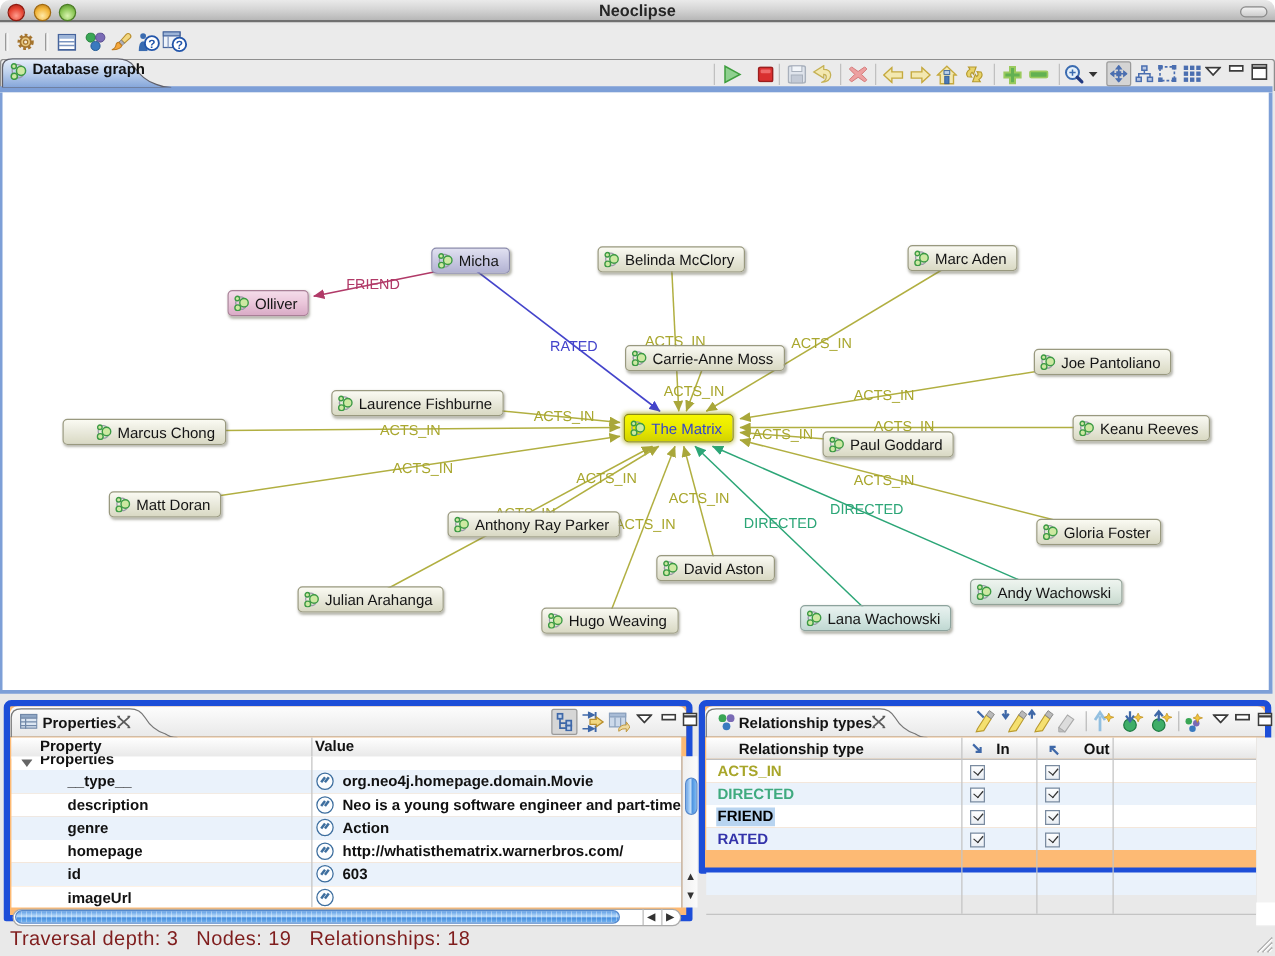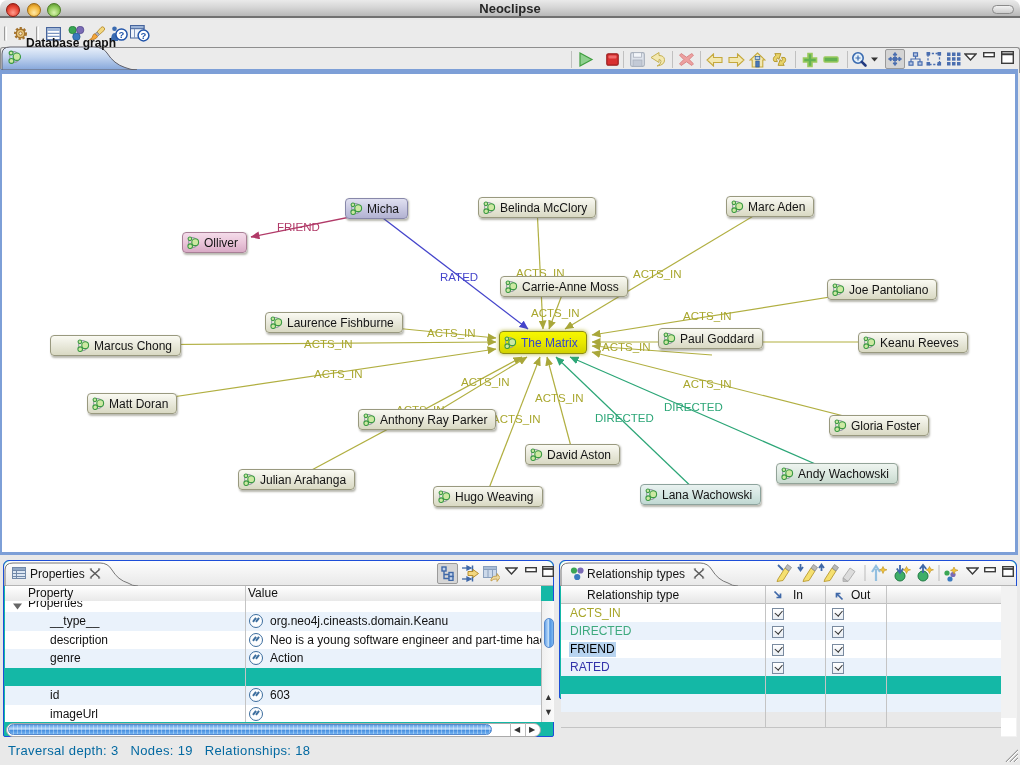--- a/index.html
+++ b/index.html
@@ -27,37 +27,37 @@
   .tbhandle { position:absolute; top:6px; width:3px; height:15px;
     border-left:1px solid #9a9a9a; border-right:1px solid #fdfdfd; border-radius:2px; }
 
   
   #tabarea { position:absolute; left:0; top:47px; width:1020px; height:26px;
     background:#ebebeb; border:1px solid #8e8e8e; border-bottom:none;
     border-radius:3px 3px 0 0; }
   #keyline { position:absolute; left:0; top:69px; width:1018px; height:5px;
     background:#7d9fd7; }
   #dbtab { position:absolute; left:1px; top:46px; width:137px; height:24px; }
-  #dbtabtxt { position:absolute; left:26px; top:36px; font-size:12px; font-weight:bold; color:#111; }
+  #dbtabtxt { position:absolute; left:26px; top:48px; font-size:12px; font-weight:bold; color:#111; }
 
   
   #graph { position:absolute; left:0; top:74px; width:1018px; height:478px;
     background:#ffffff; border-left:2px solid #7d9fd7; border-right:3px solid #7d9fd7; }
   #graphbottom { position:absolute; left:0; top:552px; width:1018px; height:3px; background:#7d9fd7; }
 
   .node { position:absolute; height:21px; border-radius:4px; border:1px solid #99997f;
     background:linear-gradient(180deg,#fafaf2 0%,#ecece0 40%,#d9d9c3 100%);
     display:flex; align-items:center; padding:0 8px 0 4px; font-size:12px; color:#141414;
     box-shadow:1px 1.5px 2px rgba(100,100,80,0.45); white-space:nowrap; }
   .node svg { margin-right:4px; flex:none; }
   .node { margin-left:-2px; }
 
   
-  .panel { position:absolute; border:1px solid #1d4ed8; border-radius:6px 6px 2px 2px;
-    background:#14b8a6; }
+  .panel { position:absolute; border:5px solid #1d4ed8; border-radius:6px 6px 2px 2px;
+    background:#fdba74;font-weight:bold; }
   .phead { position:absolute; left:0; top:0; width:100%; height:25px;
     background:linear-gradient(180deg,#fdfdfd,#e9e9e9); border-bottom:1px solid #b4b4b4;
     border-radius:6px 6px 0 0; }
   .ptabtxt { position:absolute; top:6px; font-size:12px; color:#141414; }
 
   .thead { position:absolute; background:linear-gradient(180deg,#ffffff,#e6e6e6);
     border-bottom:1px solid #c0c0c0; font-size:12px; color:#111; }
   .rowblue { background:#eaf2fb !important; }
   .prow { position:absolute; left:0; width:536px; height:18.5px; background:#fff; }
   .pn { position:absolute; left:45px; top:2px; }
@@ -67,21 +67,21 @@
   .vic::before { content:""; position:absolute; left:1.8px; top:4.4px; width:4.6px; height:1.8px;
     background:#3d6e9e; transform:rotate(-52deg); }
   .vic::after { content:""; position:absolute; left:5.2px; top:4.4px; width:4.6px; height:1.8px;
     background:#3d6e9e; transform:rotate(-52deg); }
   .rrow { position:absolute; left:0; width:440px; height:18px; background:#fff; font-size:12px; }
   .cb { position:absolute; top:3.5px; width:12px; height:12px; border:1px solid #7a8ba0;
     background:linear-gradient(180deg,#fff,#e8edf3); }
   .cb::after { content:""; position:absolute; left:2px; top:1.5px; width:6px; height:3.5px;
     border-left:1.8px solid #333; border-bottom:1.8px solid #333; transform:rotate(-50deg); }
 
-  #statusbar { position:absolute; left:8px; top:743px; font-size:13px; color:#0369a1; letter-spacing:0.35px; }
+  #statusbar { position:absolute; left:8px; top:743px; font-size:16px; color:#7f1d1d; letter-spacing:0.35px; }
 </style>
 </head>
 <body>
 <div id="win">
 
   <div id="titlebar">
     <div class="tl" style="left:6px;  background:radial-gradient(circle at 50% 72%,#ff9d8e,#e74533 55%,#a82114 95%); border:1px solid #8f1a10;"></div>
     <div class="tl" style="left:27px; background:radial-gradient(circle at 50% 72%,#ffe9a8,#f3b73c 55%,#bd7a15 95%); border:1px solid #a06a12;"></div>
     <div class="tl" style="left:47px; background:radial-gradient(circle at 50% 72%,#d8f3ae,#8cc756 55%,#538b29 95%); border:1px solid #4c7d26;"></div>
     <div id="title">Neoclipse</div>
@@ -407,21 +407,21 @@
         <svg width="13" height="13" viewBox="0 0 13 13">
           <ellipse cx="6" cy="6.5" rx="4.4" ry="5" fill="none" stroke="#9a9aa8" stroke-width="1" transform="rotate(-18 6 6.5)"></ellipse>
           <g stroke="#3c9a44" stroke-width="1.1" fill="#cde9a2">
             <circle cx="8.2" cy="6.2" r="3.4"></circle>
             <circle cx="3.2" cy="10.2" r="2.3"></circle>
             <circle cx="2.9" cy="2.8" r="1.8"></circle>
           </g>
         </svg>
         <span>Keanu Reeves</span>
       </div>
-    <div class="node" style="left:658px; top:254px;justify-content:space-between; ">
+    <div class="node" style="left:658px; top:271px;justify-content:space-between; ">
         <svg width="13" height="13" viewBox="0 0 13 13">
           <ellipse cx="6" cy="6.5" rx="4.4" ry="5" fill="none" stroke="#9a9aa8" stroke-width="1" transform="rotate(-18 6 6.5)"></ellipse>
           <g stroke="#3c9a44" stroke-width="1.1" fill="#cde9a2">
             <circle cx="8.2" cy="6.2" r="3.4"></circle>
             <circle cx="3.2" cy="10.2" r="2.3"></circle>
             <circle cx="2.9" cy="2.8" r="1.8"></circle>
           </g>
         </svg>
         <span>Paul Goddard</span>
       </div>
@@ -596,31 +596,36 @@
     <div class="abs" id="prows" style="left:1px; top:40px; width:536px; height:121px; overflow:hidden; font-size:12px; color:#111;">
       <div class="abs" style="left:0;top:0;width:536px;height:11px;background:#fff;">
         <span class="abs" style="left:23px;top:-5px;">Properties</span>
       </div>
       <svg class="abs" style="left:8px;top:2px;" width="9" height="7" viewBox="0 0 9 7">
           <path d="M0,0.5 L9,0.5 L4.5,6.5 z" fill="#666"></path>
         </svg>
       <div class="prow rowblue" style="top:11px;">
           <span class="pn">__type__</span>
           <i class="vic"></i>
-          <span class="pv">org.neo4j.cineasts.domain.Keanu</span>
+          <span class="pv">org.neo4j.homepage.domain.Movie</span>
         </div>
       <div class="prow" style="top:29.5px;">
           <span class="pn">description</span>
           <i class="vic"></i>
           <span class="pv">Neo is a young software engineer and part-time hac</span>
         </div>
       <div class="prow rowblue" style="top:48px;text-align:center;">
           <span class="pn">genre</span>
           <i class="vic"></i>
           <span class="pv">Action</span>
+        </div>
+      <div class="prow" style="top:66.5px;">
+          <span class="pn">homepage</span>
+          <i class="vic"></i>
+          <span class="pv">http://whatisthematrix.warnerbros.com/</span>
         </div>
       <div class="prow rowblue" style="top:85px;">
           <span class="pn">id</span>
           <i class="vic"></i>
           <span class="pv">603</span>
         </div>
       <div class="prow" style="top:103.5px;">
           <span class="pn">imageUrl</span>
           <i class="vic"></i>
         </div>
@@ -719,21 +724,21 @@
 
     <div class="thead" style="left:1px; top:25px; width:440px; height:18px;">
       <span class="abs" style="left:13px;top:2px;margin-left:13px;">Relationship type</span>
       <svg class="abs" style="left:212px;top:4px;" width="11" height="11" viewBox="0 0 11 11">
           <path d="M1.5,1.5 L7.5,7.5 M7.5,3.5 L7.5,7.5 L3.5,7.5" stroke="#3f68a8" stroke-width="1.7" fill="none"></path>
         </svg>
       <span class="abs" style="left:232px;top:2px;">In</span>
       <svg class="abs" style="left:272px;top:4px;" width="11" height="11" viewBox="0 0 11 11">
           <path d="M9.5,9.5 L3.5,3.5 M3.5,7.5 L3.5,3.5 L7.5,3.5" stroke="#3f68a8" stroke-width="1.7" fill="none"></path>
         </svg>
-      <span class="abs" style="left:290px;top:2px;">Out</span>
+      <span class="abs" style="left:302px;top:2px;">Out</span>
       <div class="abs" style="left:204px;top:0;width:1px;height:18px;background:#c4c4c4;"></div>
       <div class="abs" style="left:264px;top:0;width:1px;height:18px;background:#c4c4c4;"></div>
       <div class="abs" style="left:325px;top:0;width:1px;height:18px;background:#c4c4c4;"></div>
       <div class="abs" style="left:440px;top:0;width:1px;height:18px;background:#c4c4c4;"></div>
     </div>
 
     <div class="abs" style="left:1px;top:43px;width:440px;height:133px;font-size:12px;">
       <div class="rrow" style="top:0;">
           <span class="abs" style="left:9px;top:2px;color:#a8a62a;">ACTS_IN</span>
           <i class="cb" style="left:211px;"></i>

